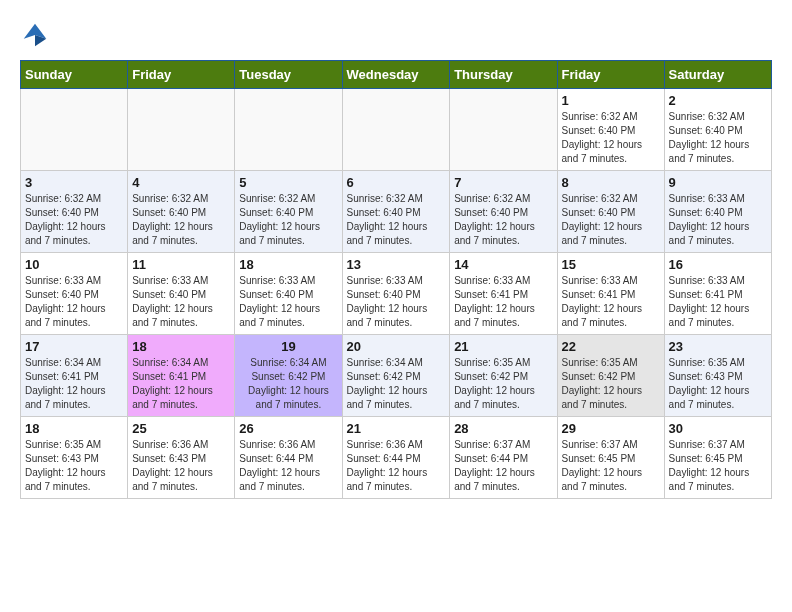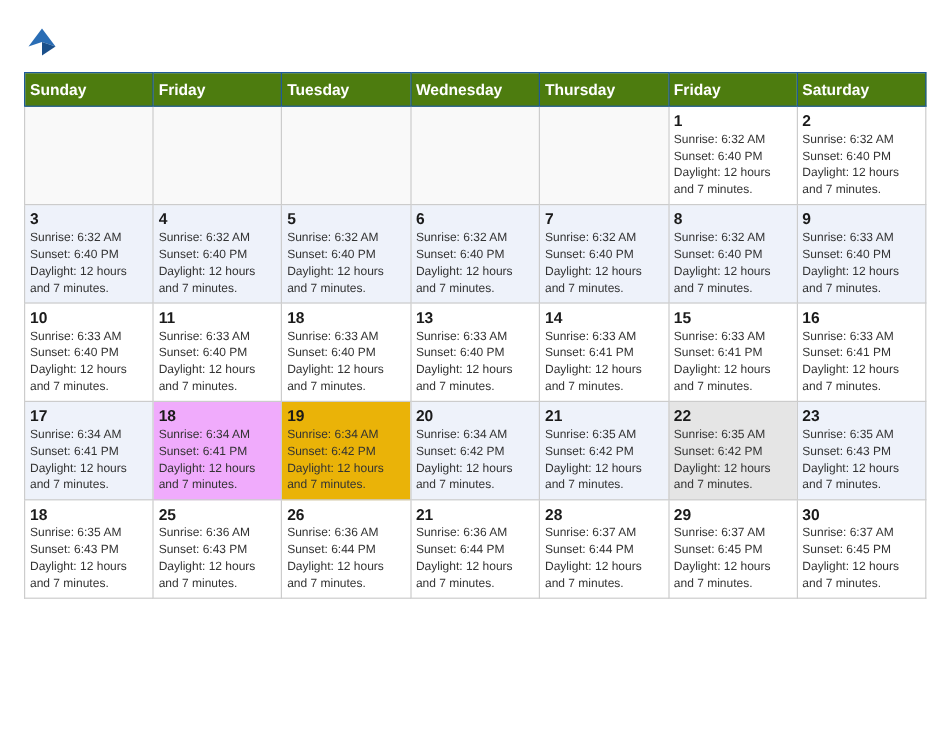--- a/index.html
+++ b/index.html
@@ -234,21 +234,21 @@
           <div class="day-info" style="white-space: pre-line;">Sunrise: 6:34 AM
 Sunset: 6:41 PM
 Daylight: 12 hours and 7 minutes.</div>
         </td>
         <td style="background: #f0abfc;">
           <span class="day-num">18</span>
           <div class="day-info" style="white-space: pre-line;">Sunrise: 6:34 AM
 Sunset: 6:41 PM
 Daylight: 12 hours and 7 minutes.</div>
         </td>
-        <td style="background: #eab308;">
+        <td style="background: #c4b5fd; text-align: center;">
           <span class="day-num">19</span>
           <div class="day-info" style="white-space: pre-line;">Sunrise: 6:34 AM
 Sunset: 6:42 PM
 Daylight: 12 hours and 7 minutes.</div>
         </td>
         <td style="background: rgb(238, 242, 250);">
           <span class="day-num">20</span>
           <div class="day-info" style="white-space: pre-line;">Sunrise: 6:34 AM
 Sunset: 6:42 PM
 Daylight: 12 hours and 7 minutes.</div>

